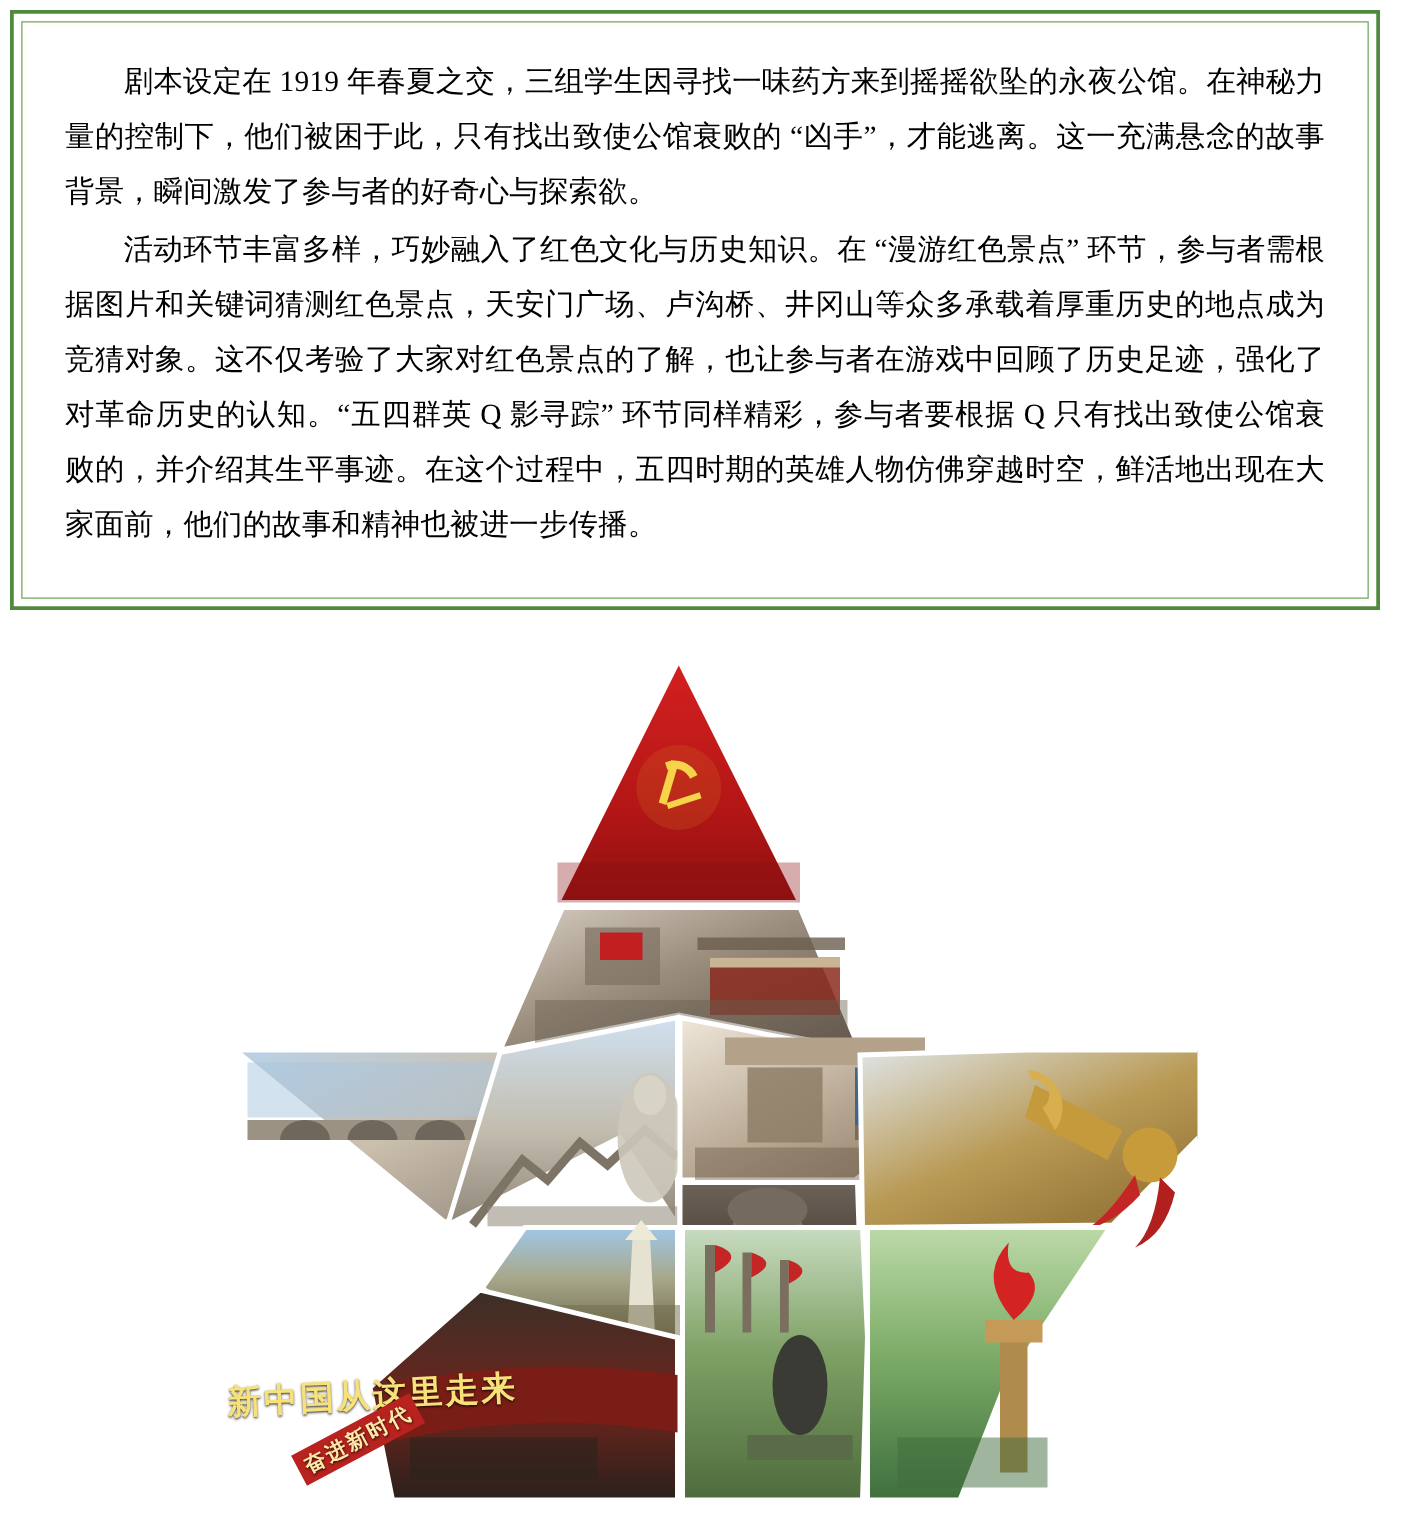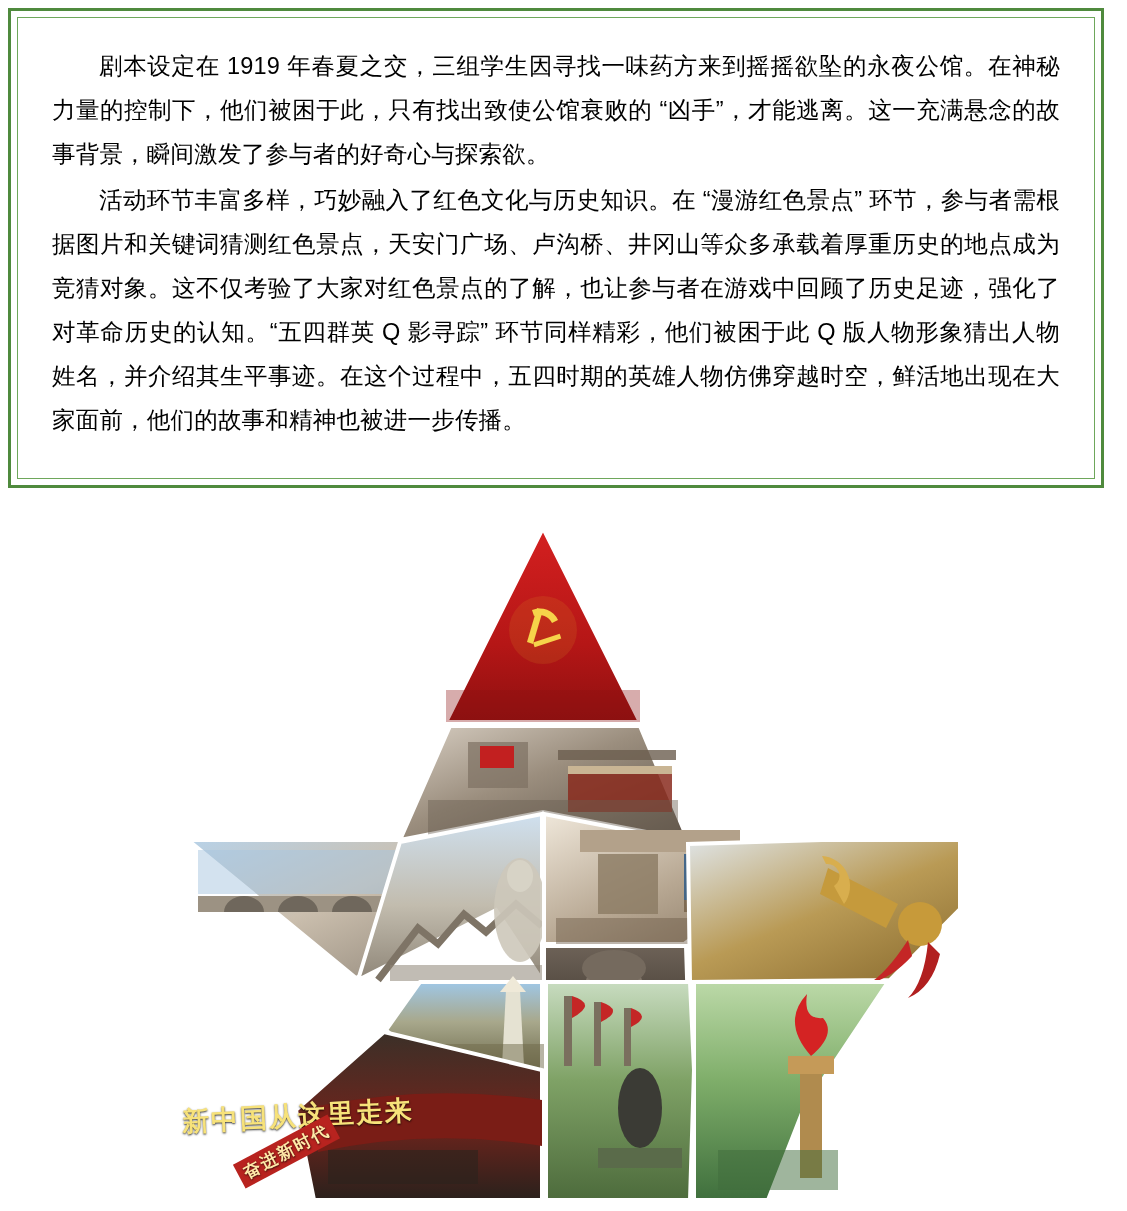--- a/index.html
+++ b/index.html
@@ -27,21 +27,21 @@
     padding: 6px;
   }
   .text-card-inner {
     width: 100%;
     height: 100%;
     box-sizing: border-box;
     border: 1px solid #6ea75b;
     padding: 26px 34px 20px 34px;
   }
   .para {
-    font-family: Liberation Sans, sans-serif;
+    font-family: Liberation Serif, serif;
     font-size: 23.5px;
     line-height: 44px;
     color: #000000;
     text-align: justify;
     text-justify: inter-ideograph;
     text-indent: 2em;
     margin: 0 0 2px 0;
     letter-spacing: 0.2px;
   }
 
@@ -93,21 +93,21 @@
     padding: 2px 6px;
     transform: rotate(-28deg);
   }
 </style>
 </head>
 <body>
 
 <div class="text-card">
   <div class="text-card-inner">
     <p class="para">剧本设定在 1919 年春夏之交，三组学生因寻找一味药方来到摇摇欲坠的永夜公馆。在神秘力量的控制下，他们被困于此，只有找出致使公馆衰败的 “凶手”，才能逃离。这一充满悬念的故事背景，瞬间激发了参与者的好奇心与探索欲。</p>
-    <p class="para">活动环节丰富多样，巧妙融入了红色文化与历史知识。在 “漫游红色景点” 环节，参与者需根据图片和关键词猜测红色景点，天安门广场、卢沟桥、井冈山等众多承载着厚重历史的地点成为竞猜对象。这不仅考验了大家对红色景点的了解，也让参与者在游戏中回顾了历史足迹，强化了对革命历史的认知。“五四群英 Q 影寻踪” 环节同样精彩，他们被困于此 Q 版人物形象猜出人物姓名，并介绍其生平事迹。在这个过程中，五四时期的英雄人物仿佛穿越时空，鲜活地出现在大家面前，他们的故事和精神也被进一步传播。</p>
+    <p class="para">活动环节丰富多样，巧妙融入了红色文化与历史知识。在 “漫游红色景点” 环节，参与者需根据图片和关键词猜测红色景点，天安门广场、卢沟桥、井冈山等众多承载着厚重历史的地点成为竞猜对象。这不仅考验了大家对红色景点的了解，也让参与者在游戏中回顾了历史足迹，强化了对革命历史的认知。“五四群英 Q 影寻踪” 环节同样精彩，参与者要根据 Q 只有找出致使公馆衰败的，并介绍其生平事迹。在这个过程中，五四时期的英雄人物仿佛穿越时空，鲜活地出现在大家面前，他们的故事和精神也被进一步传播。</p>
   </div>
 </div>
 
 <div class="collage">
   <div class="star-wrap">
     <svg class="star-svg" viewBox="0 0 830 700" xmlns="http://www.w3.org/2000/svg">
       <defs>
 
         <linearGradient id="g-emblem" x1="0" y1="0" x2="0" y2="1">
           <stop offset="0%" stop-color="#d42020"></stop>

